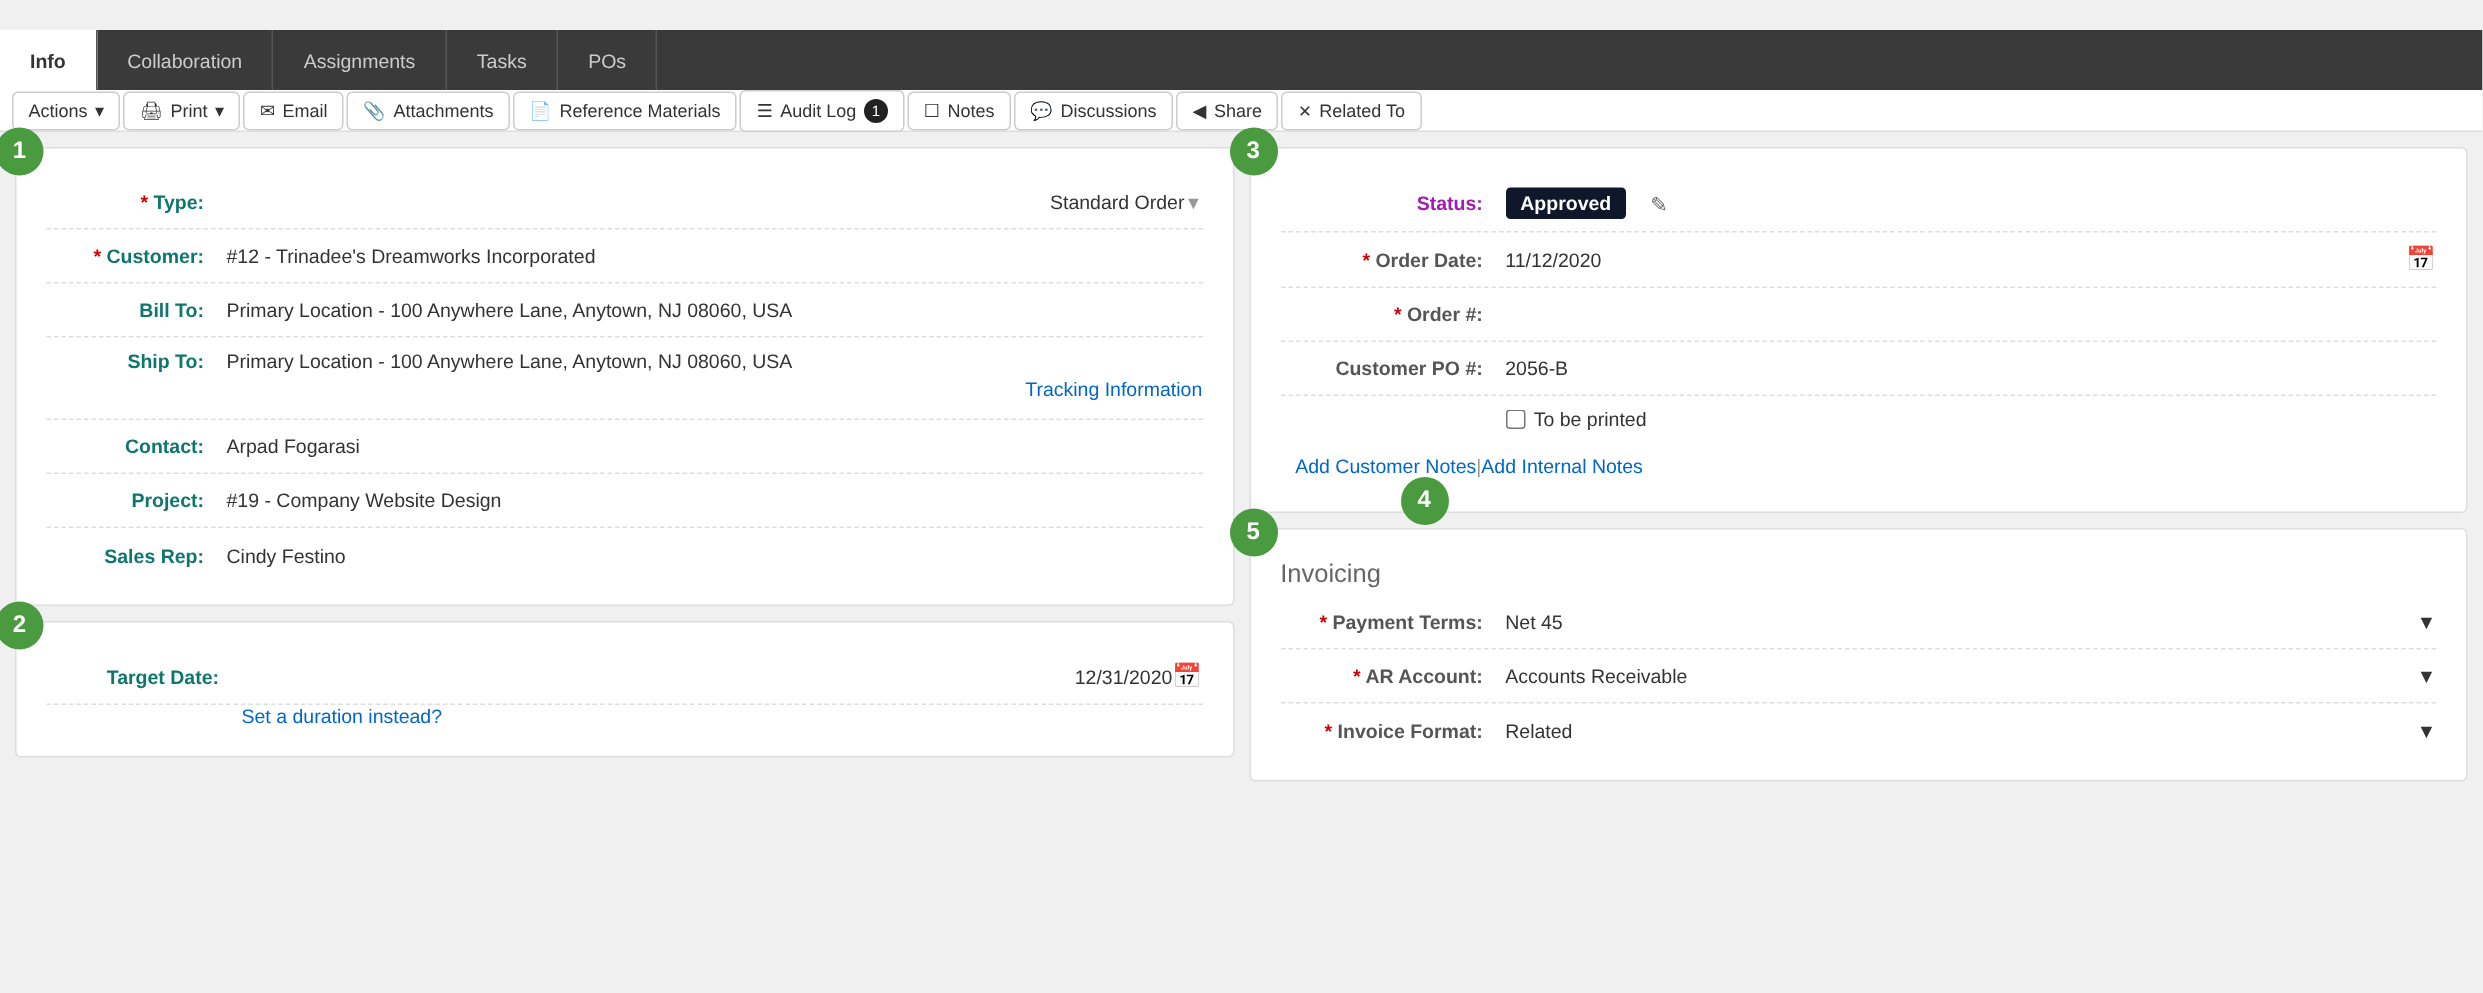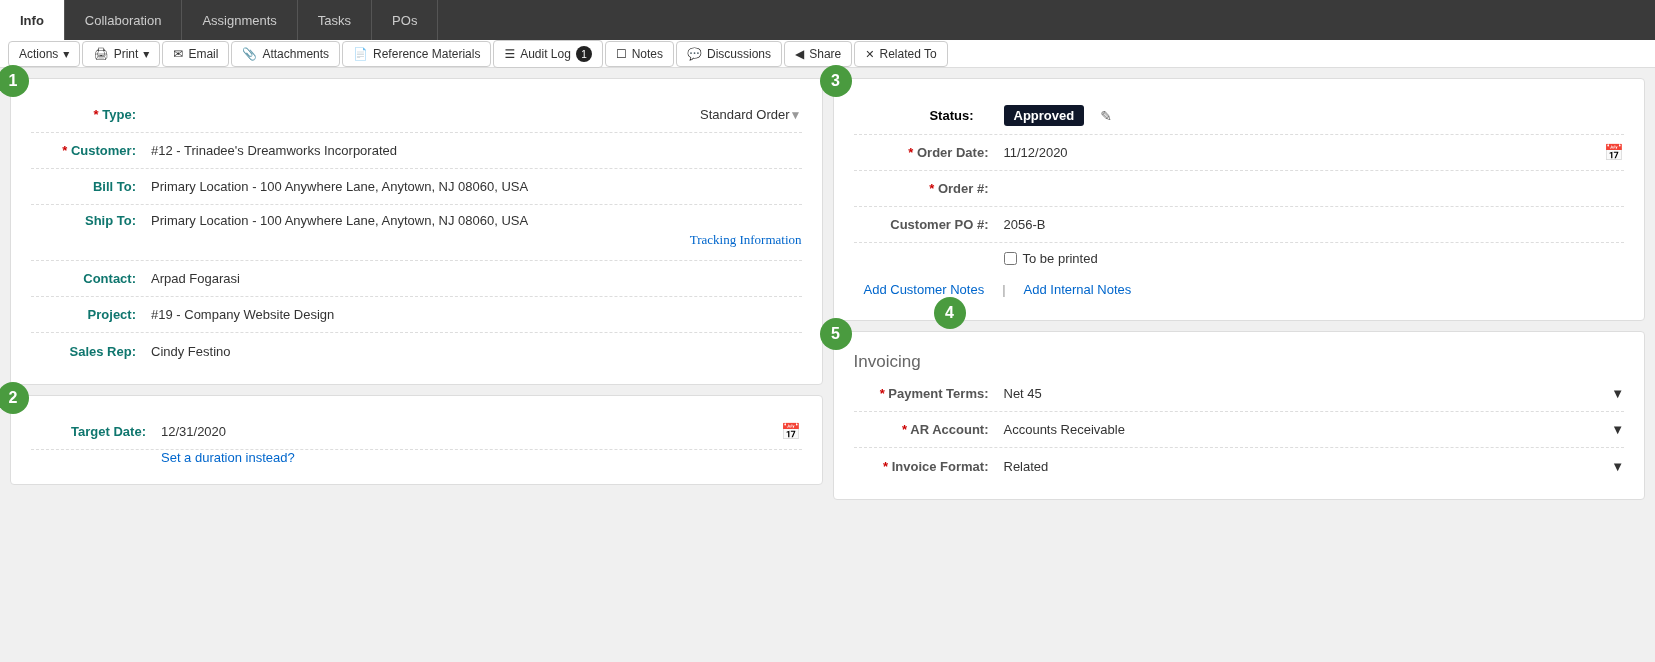--- a/index.html
+++ b/index.html
@@ -3,20 +3,21 @@
   <meta charset="utf-8">
   <style>
     * { box-sizing: border-box; margin: 0; padding: 0; }
     body { font-family: Arial, sans-serif; font-size: 13px; background: #f0f0f0; color: #333; }
 
     
     .top-tabs {
       display: flex;
       background: #3a3a3a;
       height: 40px;
+      margin-top: 20px;
     }
     .top-tab {
       padding: 0 20px;
       color: #ccc;
       cursor: pointer;
       display: flex;
       align-items: center;
       font-size: 13px;
       border-right: 1px solid #555;
     }
@@ -190,21 +191,21 @@
       align-items: center;
       gap: 6px;
       padding: 8px 0;
       padding-left: 120px;
     }
     .checkbox-row input { cursor: pointer; }
 
     
     .notes-links {
       display: flex;
-      gap: 18px;
+      gap: 0;
       padding: 8px 0;
       padding-left: 10px;
       align-items: center;
     }
     .notes-link {
       color: #0066cc;
       cursor: pointer;
       font-size: 13px;
     }
     .notes-sep { color: #999; }
@@ -260,22 +261,22 @@
 
     .status-row {
       display: flex;
       align-items: center;
       padding: 8px 0;
       border-bottom: 1px dashed #ddd;
     }
     .status-label {
       width: 150px;
       text-align: right;
-      padding-right: 30px;
-      color: #000000;
+      padding-right: 15px;
+      color: #a21caf;
       font-weight: bold;
       font-size: 13px;
       flex-shrink: 0;
     }
     .status-value {
       display: flex;
       align-items: center;
       gap: 8px;
     }
   </style>
@@ -368,21 +369,21 @@
       <div class="form-row">
         <div class="form-label">Bill To:</div>
         <div class="form-value">Primary Location - 100 Anywhere Lane, Anytown, NJ 08060, USA</div>
       </div>
 
       <div class="form-row" style="flex-direction: column; align-items: flex-start;">
         <div style="display:flex; width: 100%;">
           <div class="form-label">Ship To:</div>
           <div class="form-value">Primary Location - 100 Anywhere Lane, Anytown, NJ 08060, USA</div>
         </div>
-        <div class="tracking-link" style="width: 100%; text-align: right; padding-right: 0; font-family: Liberation Serif, serif;">Tracking Information</div>
+        <div class="tracking-link" style="width: 100%; text-align: right; padding-right: 0;">Tracking Information</div>
       </div>
 
       <div class="form-row">
         <div class="form-label">Contact:</div>
         <div class="form-value">Arpad Fogarasi</div>
       </div>
 
       <div class="form-row">
         <div class="form-label">Project:</div>
         <div class="form-value">#19 -  Company Website Design</div>
@@ -392,21 +393,21 @@
         <div class="form-label">Sales Rep:</div>
         <div class="form-value">Cindy Festino</div>
       </div>
     </div>
 
     <div class="card" style="padding-top: 18px;">
       <div class="step-circle">2</div>
 
       <div class="form-row">
         <div class="form-label" style="width: 130px;">Target Date:</div>
-        <div class="form-value" style="display:flex; align-items:center; justify-content: space-between;">
+        <div class="form-value" style="display:flex; align-items:center; justify-content: flex-end;">
           <span>12/31/2020</span>
           <span class="cal-icon">📅</span>
         </div>
       </div>
       <div style="padding-left: 130px; padding-bottom: 4px;">
         <span class="notes-link">Set a duration instead?</span>
       </div>
     </div>
 
   </div>

